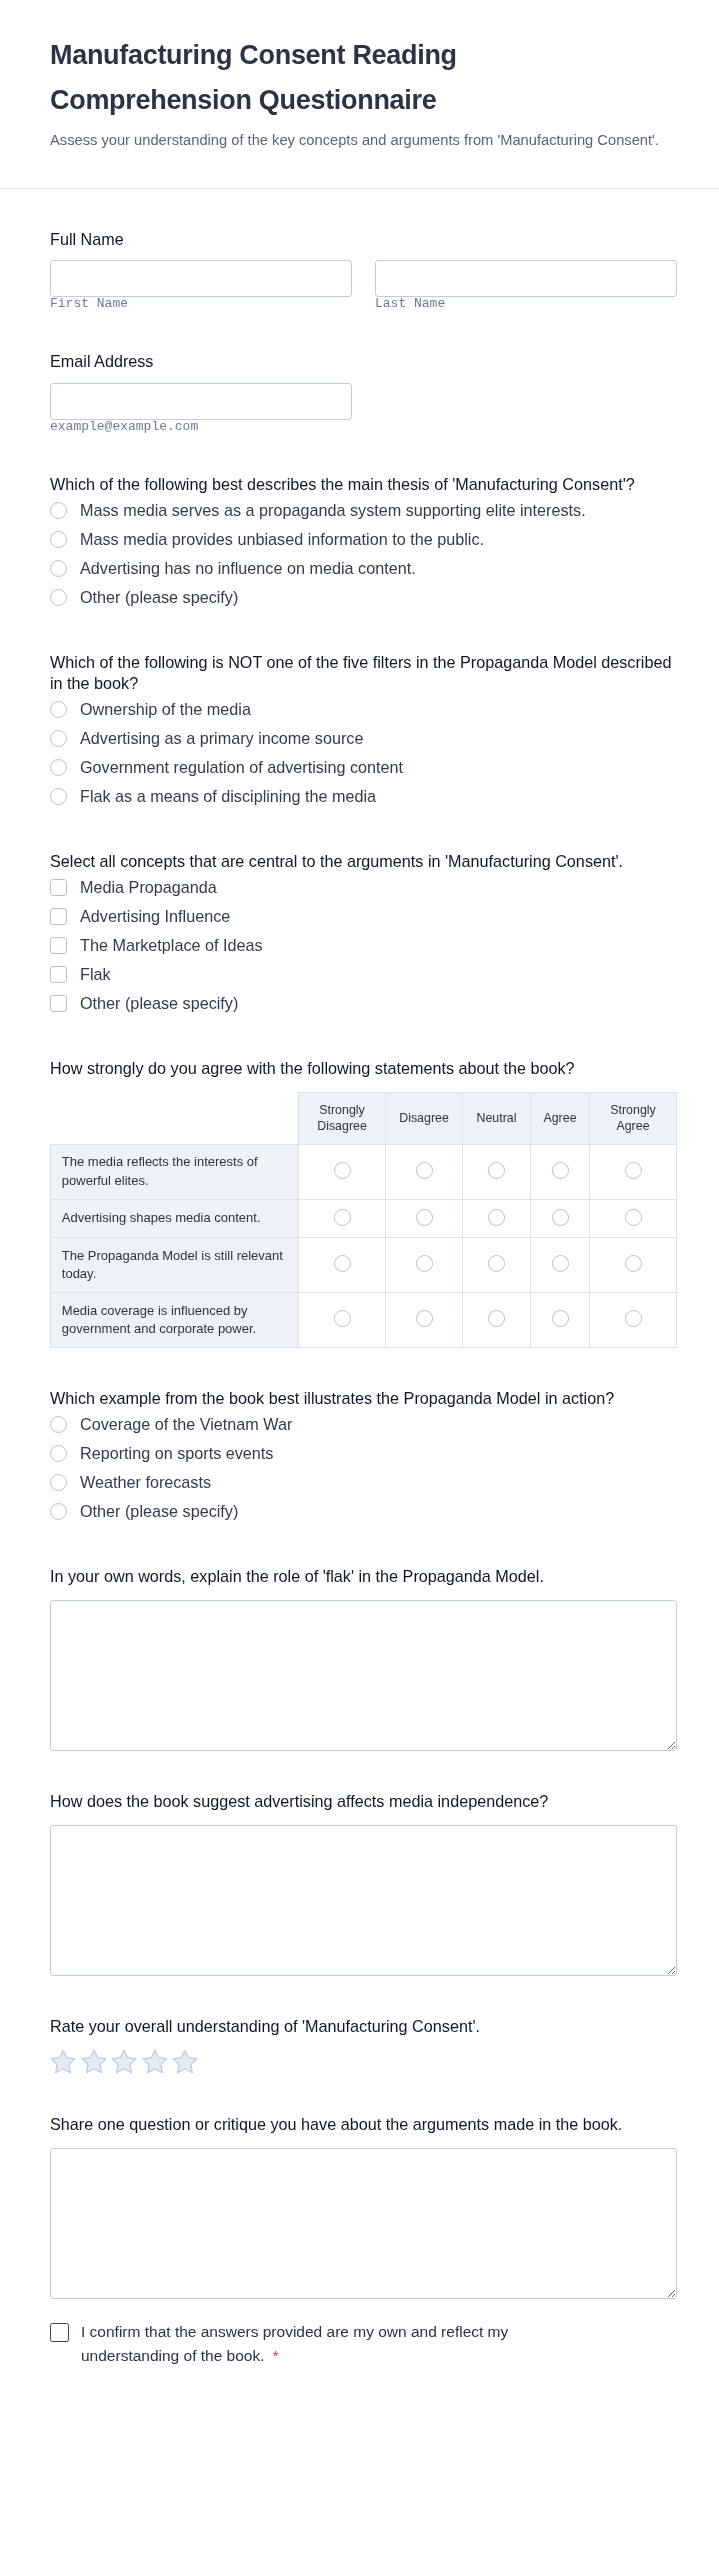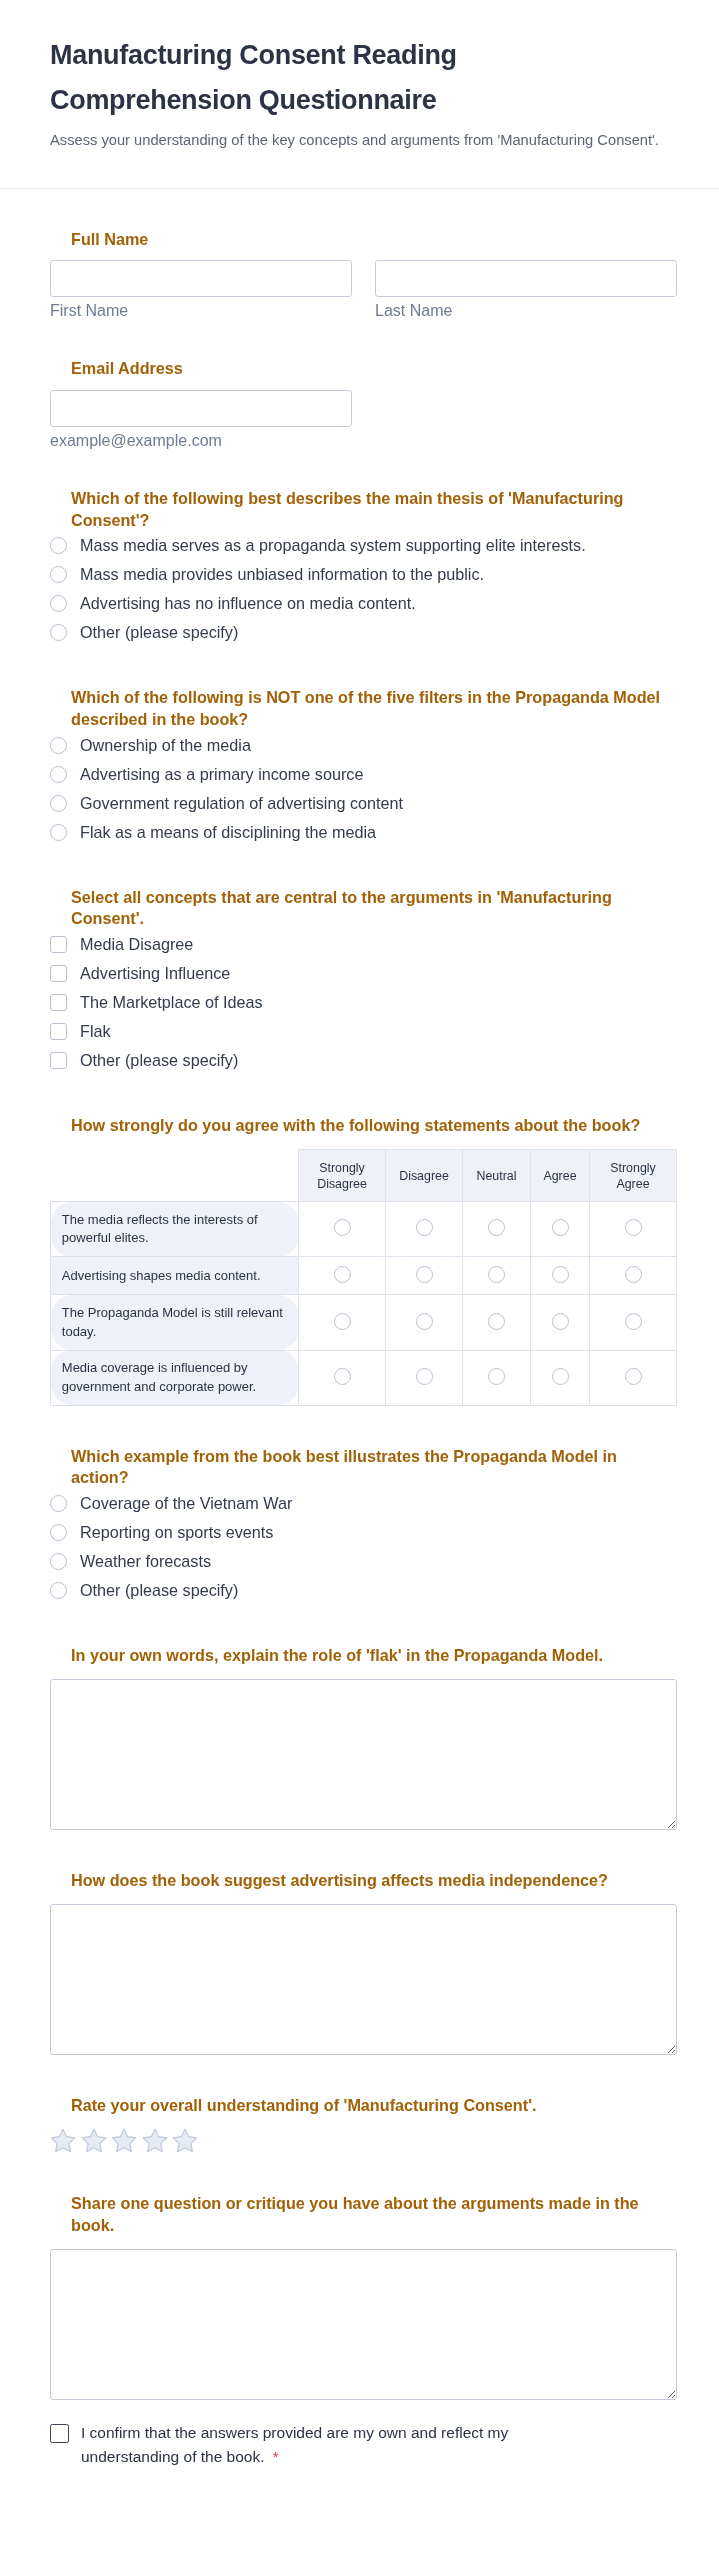--- a/index.html
+++ b/index.html
@@ -16,34 +16,34 @@
     letter-spacing:-0.3px; color:#2c3345;
   }
   .form-subtitle {
     margin-top:6px; max-width:627px;
     font-size:14.7px; line-height:23px; color:#5b6576;
   }
   .divider { border:0; border-top:0.8px solid #e8ebf2; margin:36px -43px 0 -50px; }
 
   .field { margin-top:40px; }
   .q-label {
-    font-size:16.2px; line-height:21.7px; font-weight:700;
-    color:#a16207; max-width:627px;margin-left:21px;
+    font-size:16.2px; line-height:21.7px; font-weight:400;
+    color:#0f172a; max-width:627px;
   }
 
   .name-row { display:flex; gap:23px; margin-top:10px; width:627px; }
   .name-col { width:302px; }
   .text-input {
     display:block; width:100%; height:37px; box-sizing:border-box;
     border:0.8px solid #c3cbdb; border-radius:3.1px; background:#fff;
     font-family:inherit; font-size:15.5px; color:#2c3345; padding:0 9.3px;
     outline:none;
   }
   .half-width { width:302px; }
-  .sublabel { margin-top:7px; font-size:16px; line-height:14px; color:#6f7b94; }
+  .sublabel { margin-top:0; font-size:13px; line-height:14px; color:#6f7b94;font-family:Liberation Mono, monospace; }
 
   .options { margin-top:0; }
   .option { display:flex; align-items:center; height:29px; cursor:pointer; }
   .radio {
     width:17px; height:17px; box-sizing:border-box; flex:none;
     border:0.8px solid #b7bfd0; border-radius:50%; background:#fff;
     margin-right:13px;
   }
   .checkbox {
     width:17px; height:17px; box-sizing:border-box; flex:none;
@@ -69,21 +69,21 @@
   }
   .matrix td.rowlabel {
     background:#eef1f8; font-size:13px; line-height:18.6px; color:#2c3345;
     text-align:left; padding:8.5px 10.8px;
   }
   .matrix td.cell { background:#fff; text-align:center; padding:8.5px 0; }
   .matrix .cell-radio {
     display:inline-block; width:17px; height:17px; box-sizing:border-box;
     border:0.8px solid #b7bfd0; border-radius:50%; background:#fff; cursor:pointer;
   }
-  .matrix tr.tall td { height:37px;border-radius:21px; }
+  .matrix tr.tall td { height:37px; }
 
   .textarea {
     display:block; margin-top:12.4px; width:627px; height:151px;
     box-sizing:border-box; border:0.8px solid #c3cbdb; border-radius:3.1px;
     background:#fff; font-family:inherit; font-size:15.5px; color:#2c3345;
     padding:7.7px 9.3px; outline:none; resize:both;
   }
 
   .stars { display:flex; gap:4.6px; margin-top:10.8px; }
   .star { width:26px; height:25.5px; cursor:pointer; }
@@ -168,21 +168,21 @@
         <span class="option-text">Flak as a means of disciplining the media</span>
       </div>
     </div>
   </div>
 
   <div class="field">
     <div class="q-label">Select all concepts that are central to the arguments in 'Manufacturing Consent'.</div>
     <div class="options">
       <div class="option">
         <span class="checkbox"></span>
-        <span class="option-text">Media Disagree</span>
+        <span class="option-text">Media Propaganda</span>
       </div>
       <div class="option">
         <span class="checkbox"></span>
         <span class="option-text">Advertising Influence</span>
       </div>
       <div class="option">
         <span class="checkbox"></span>
         <span class="option-text">The Marketplace of Ideas</span>
       </div>
       <div class="option">

